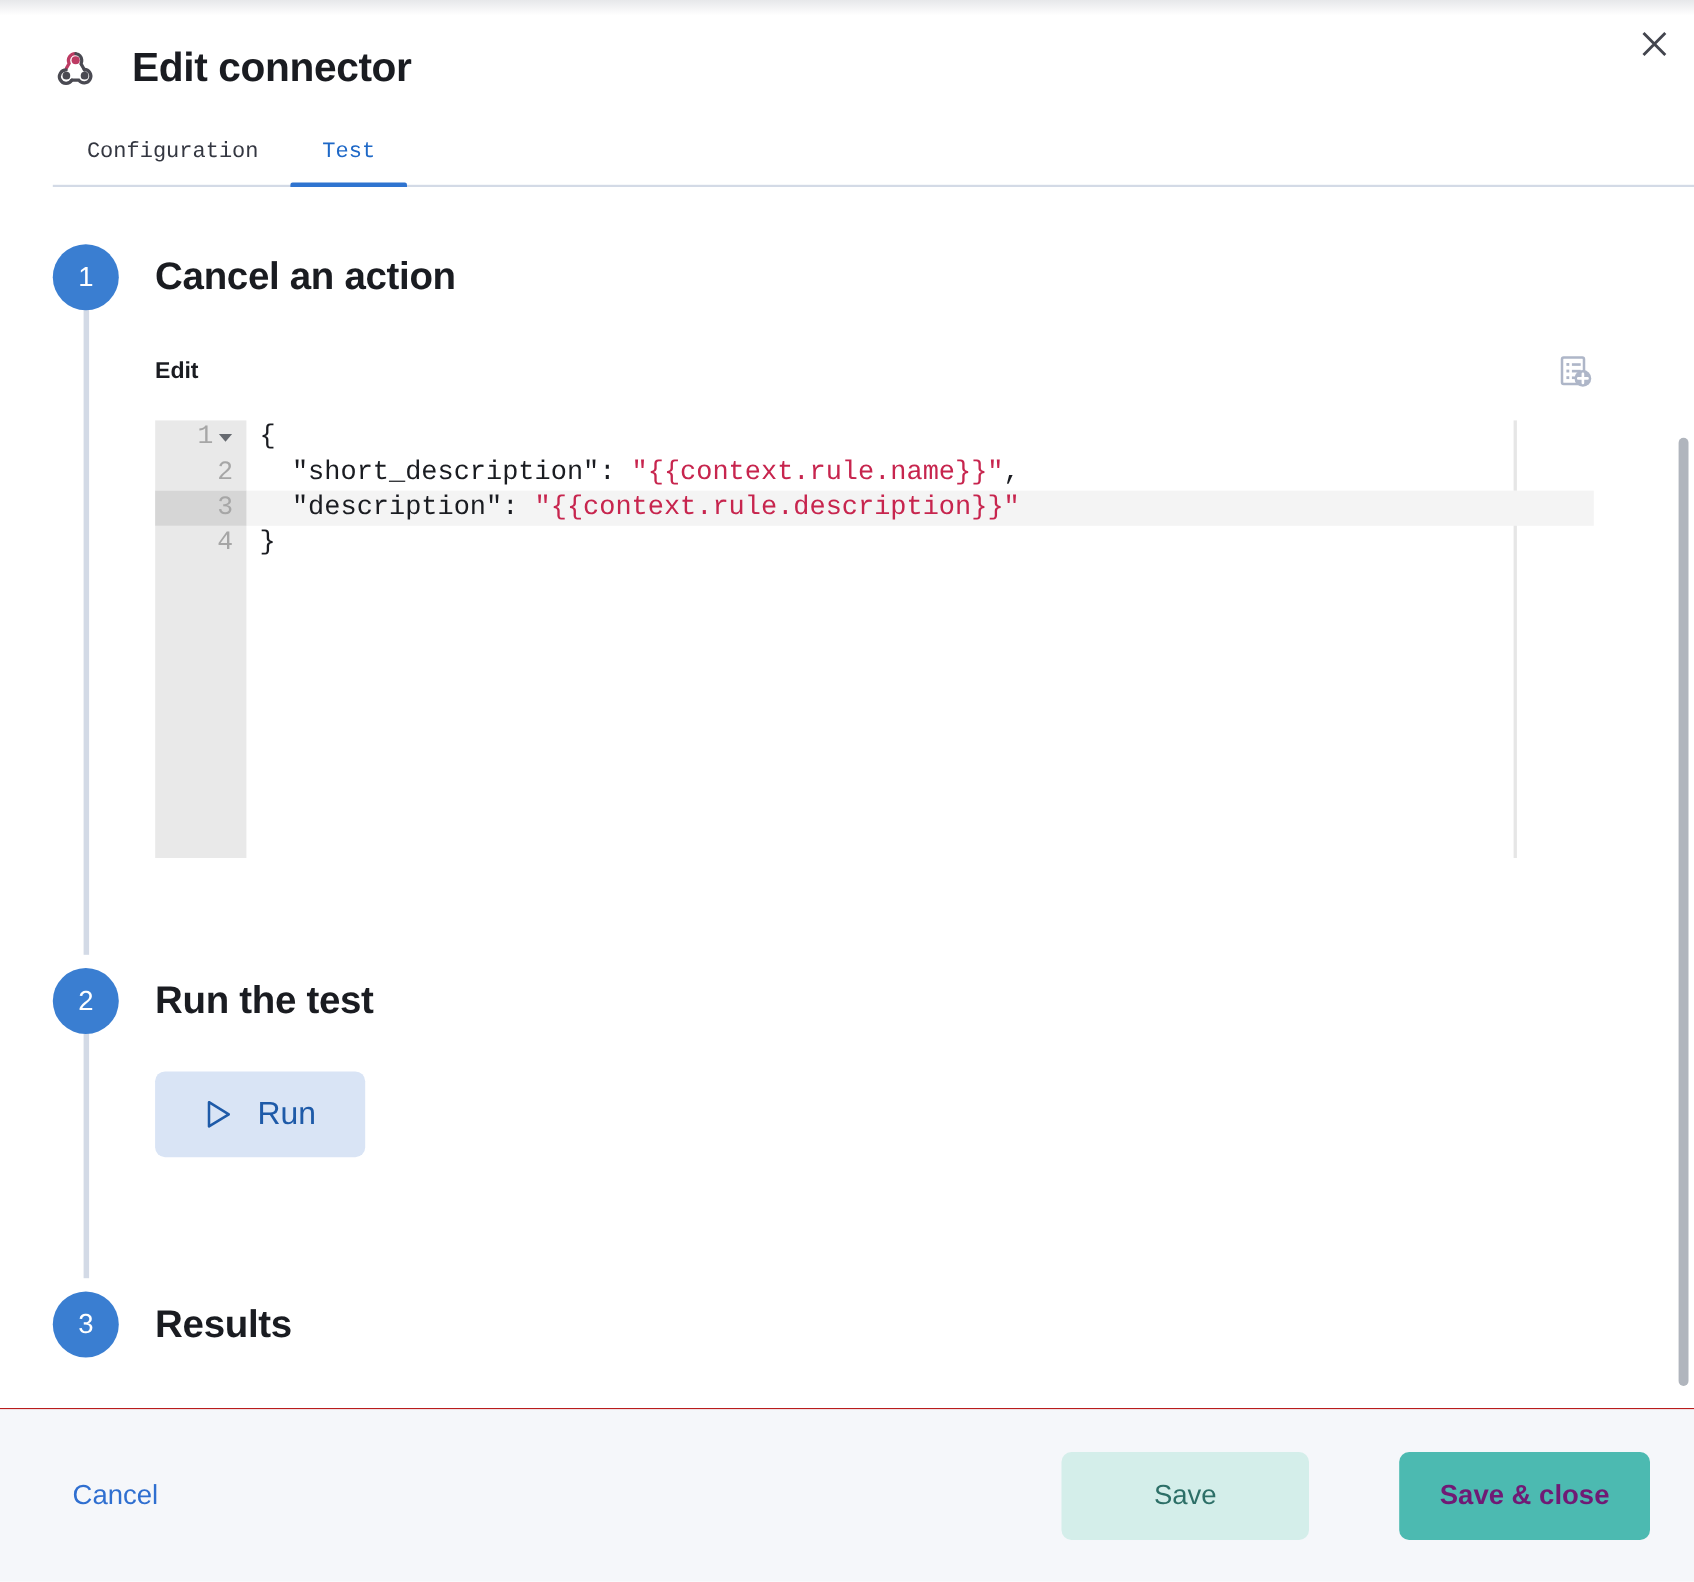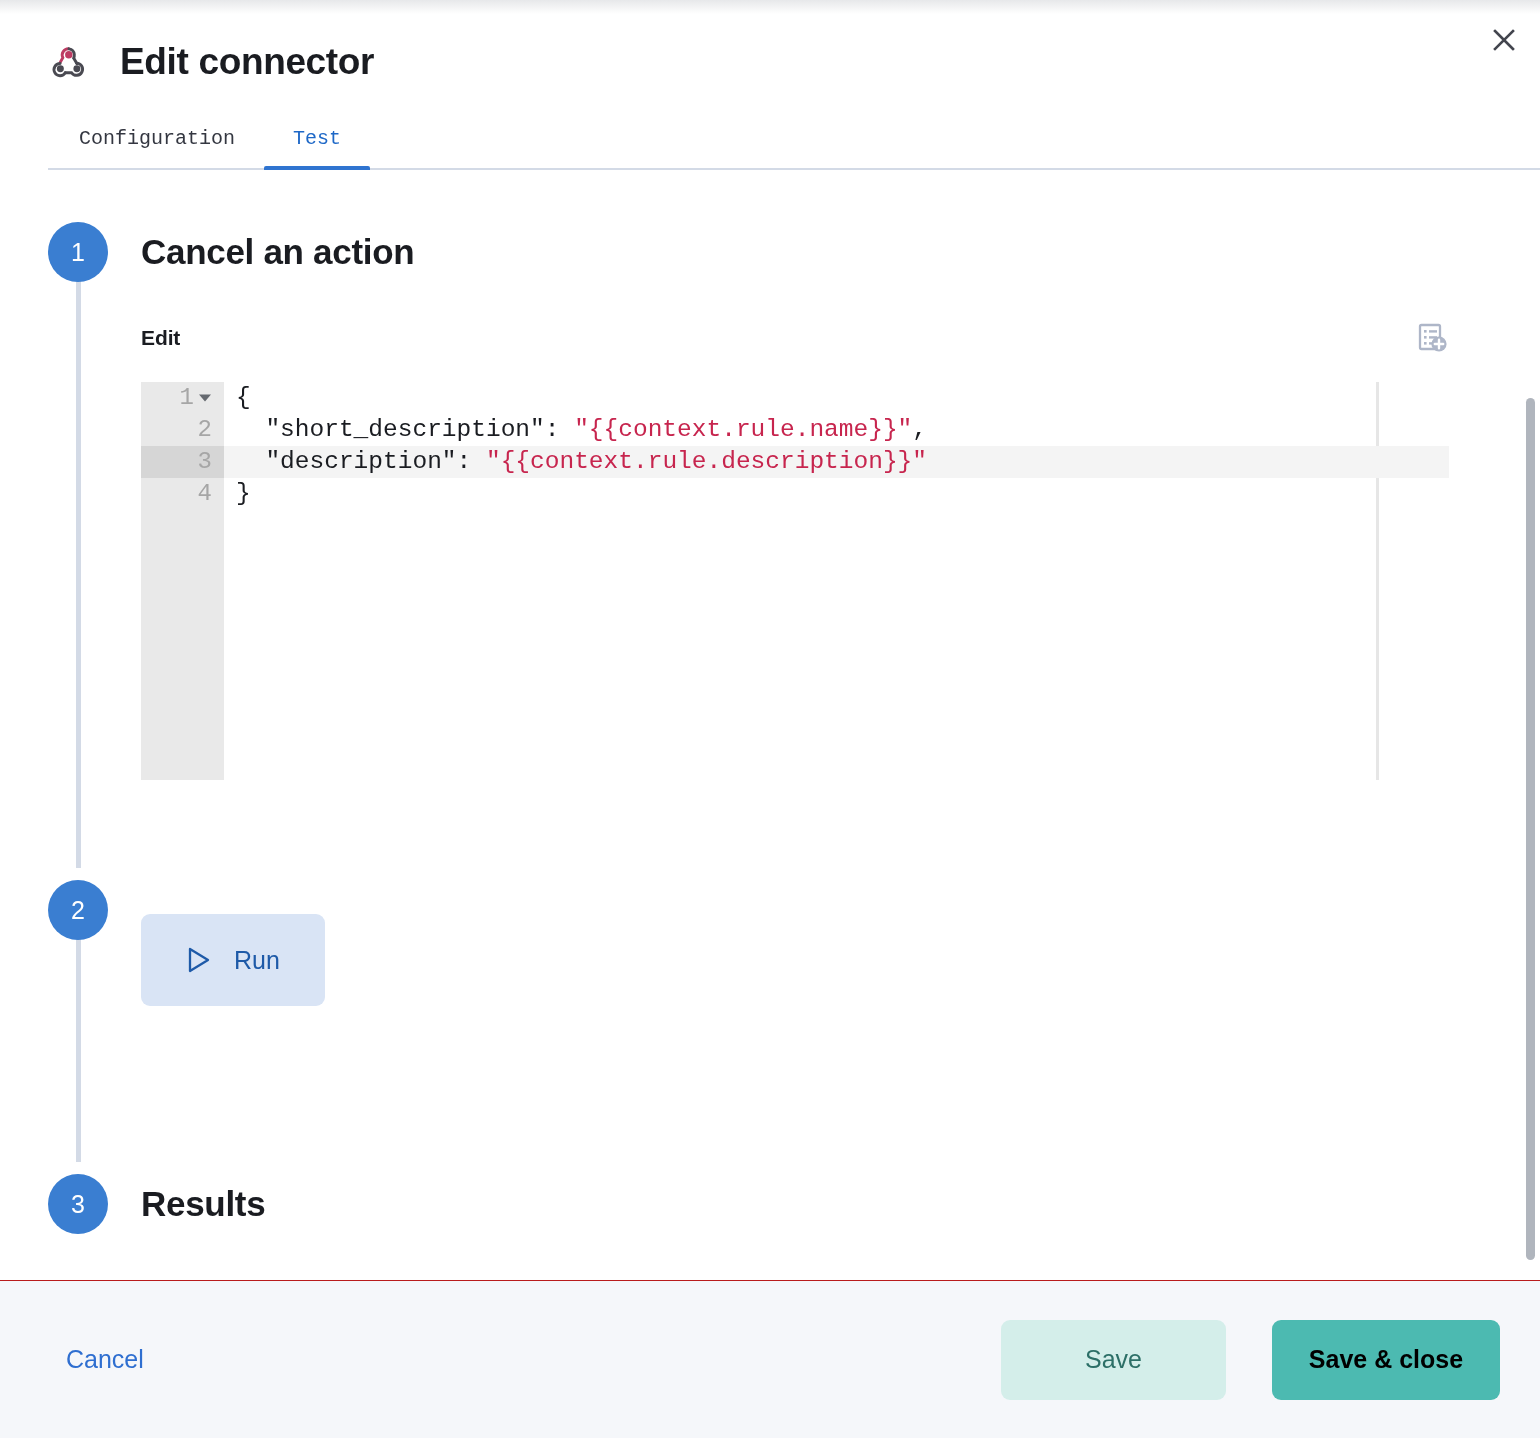--- a/index.html
+++ b/index.html
@@ -283,27 +283,27 @@
     color: #1a1c21;
     white-space: pre;
   }
   .tok-str { color: #c7254e; }
 
   
   .run-btn {
     display: inline-flex;
     align-items: center;
     gap: 22px;
-    height: 92px;
+    height: 78px;
     padding: 0 45px;
     background: #d9e4f5;
     color: #1e5aa8;
     border: none;
     border-radius: 9px;
-    font-size: 25px;
+    font-size: 29px;
     font-family: "Liberation Sans", sans-serif;
     cursor: pointer;
   }
   .run-btn .play { display: block; }
 
   
   .flyout-footer {
     position: relative;
     flex: 0 0 auto;
     height: 158px;
@@ -335,27 +335,28 @@
     border-radius: 9px;
     font-size: 25px;
     font-family: "Liberation Sans", sans-serif;
     cursor: pointer;
   }
   .save-close-btn {
     height: 80px;
     min-width: 228px;
     padding: 0 30px;
     background: #4cbab1;
-    color: #000000;
+    color: #701a75;
     border: none;
     border-radius: 9px;
     font-size: 25px;
     font-weight: 700;
     font-family: "Liberation Sans", sans-serif;
     cursor: pointer;
+    margin-left: 36px;
   }
 
   
   .scrollbar-track {
     position: absolute;
     top: 228px;
     right: 5px;
     width: 9px;
     bottom: 160px;
     background: transparent;
@@ -462,20 +463,21 @@
                   <div class="code-text"><span>}</span></div>
                 </div>
               </div>
             </div>
           </div>
         </div>
 
         <div class="step" style="min-height:272px; margin-top:20px;">
           <div class="step-line" style="bottom:-10px;"></div>
           <div class="step-marker">2</div>
+          <div class="step-title">Run the test</div>
 
           <div class="step-content">
             <button class="run-btn">
               <svg class="play" width="26" height="28" viewBox="0 0 26 28" aria-hidden="true">
                 <path d="M4 3 L22 14 L4 25 Z" fill="none" stroke="#1e5aa8" stroke-width="2.3" stroke-linejoin="round"></path>
               </svg>
               <span>Run</span>
             </button>
           </div>
         </div>

